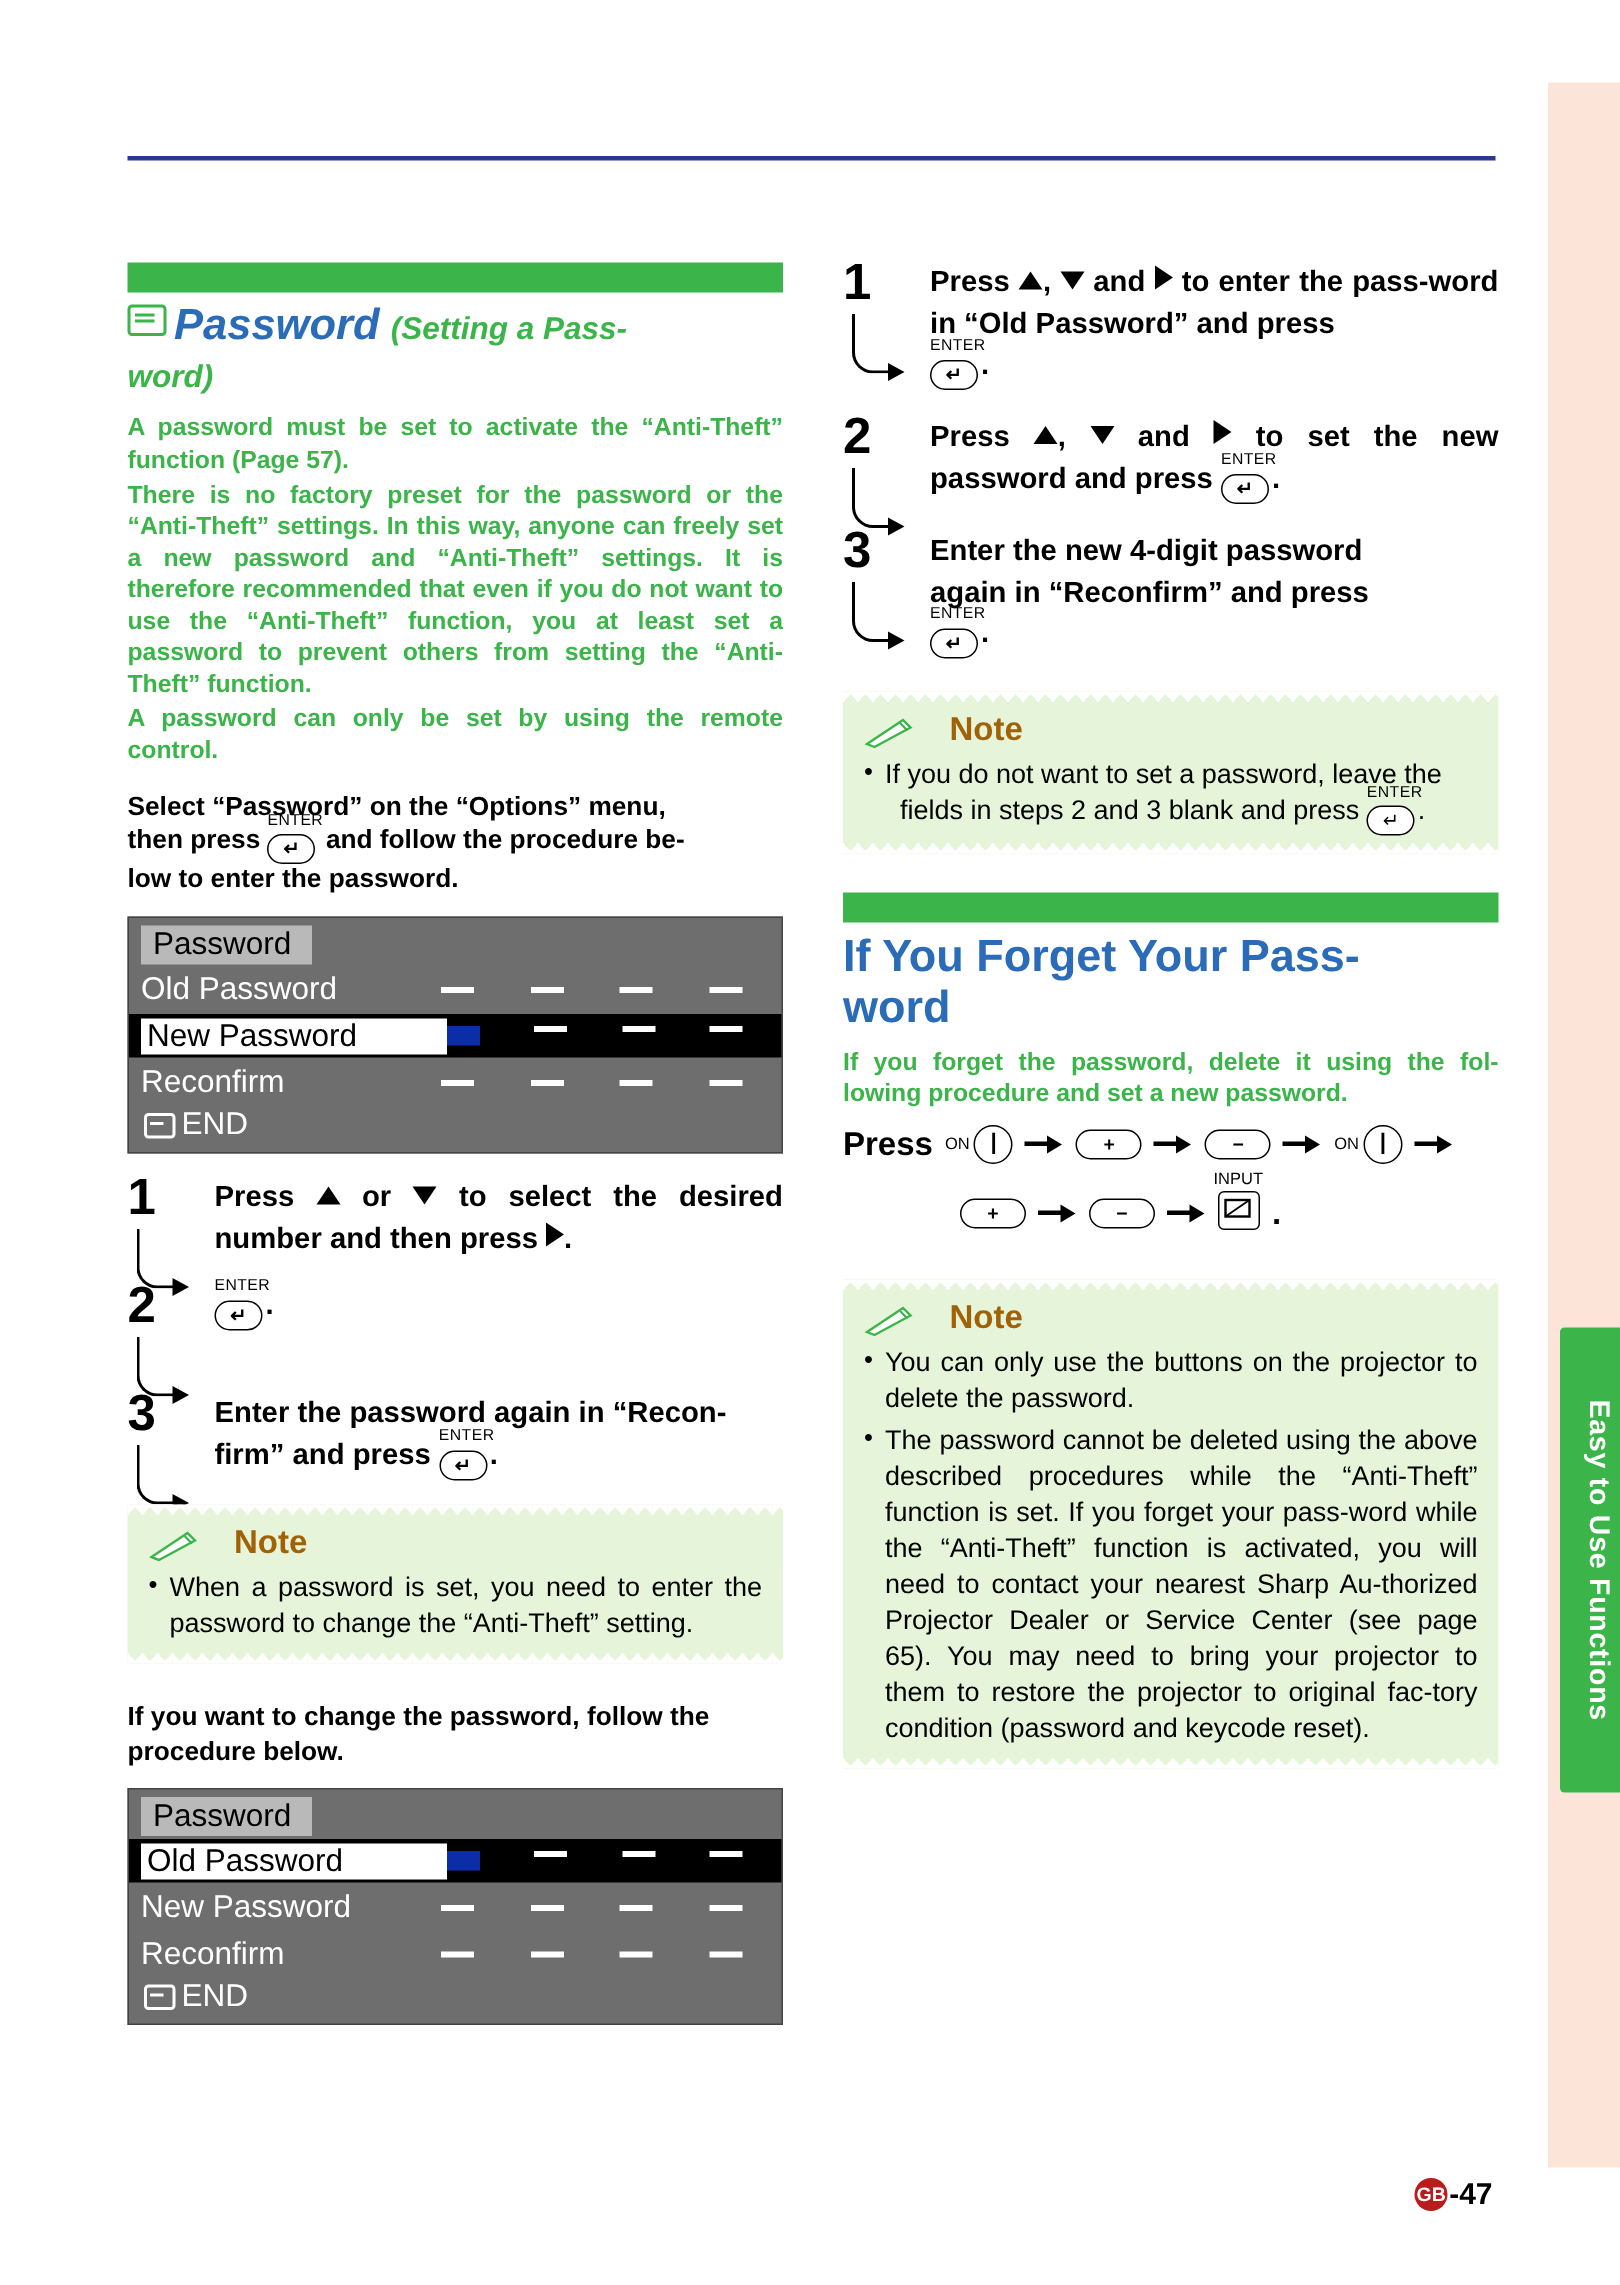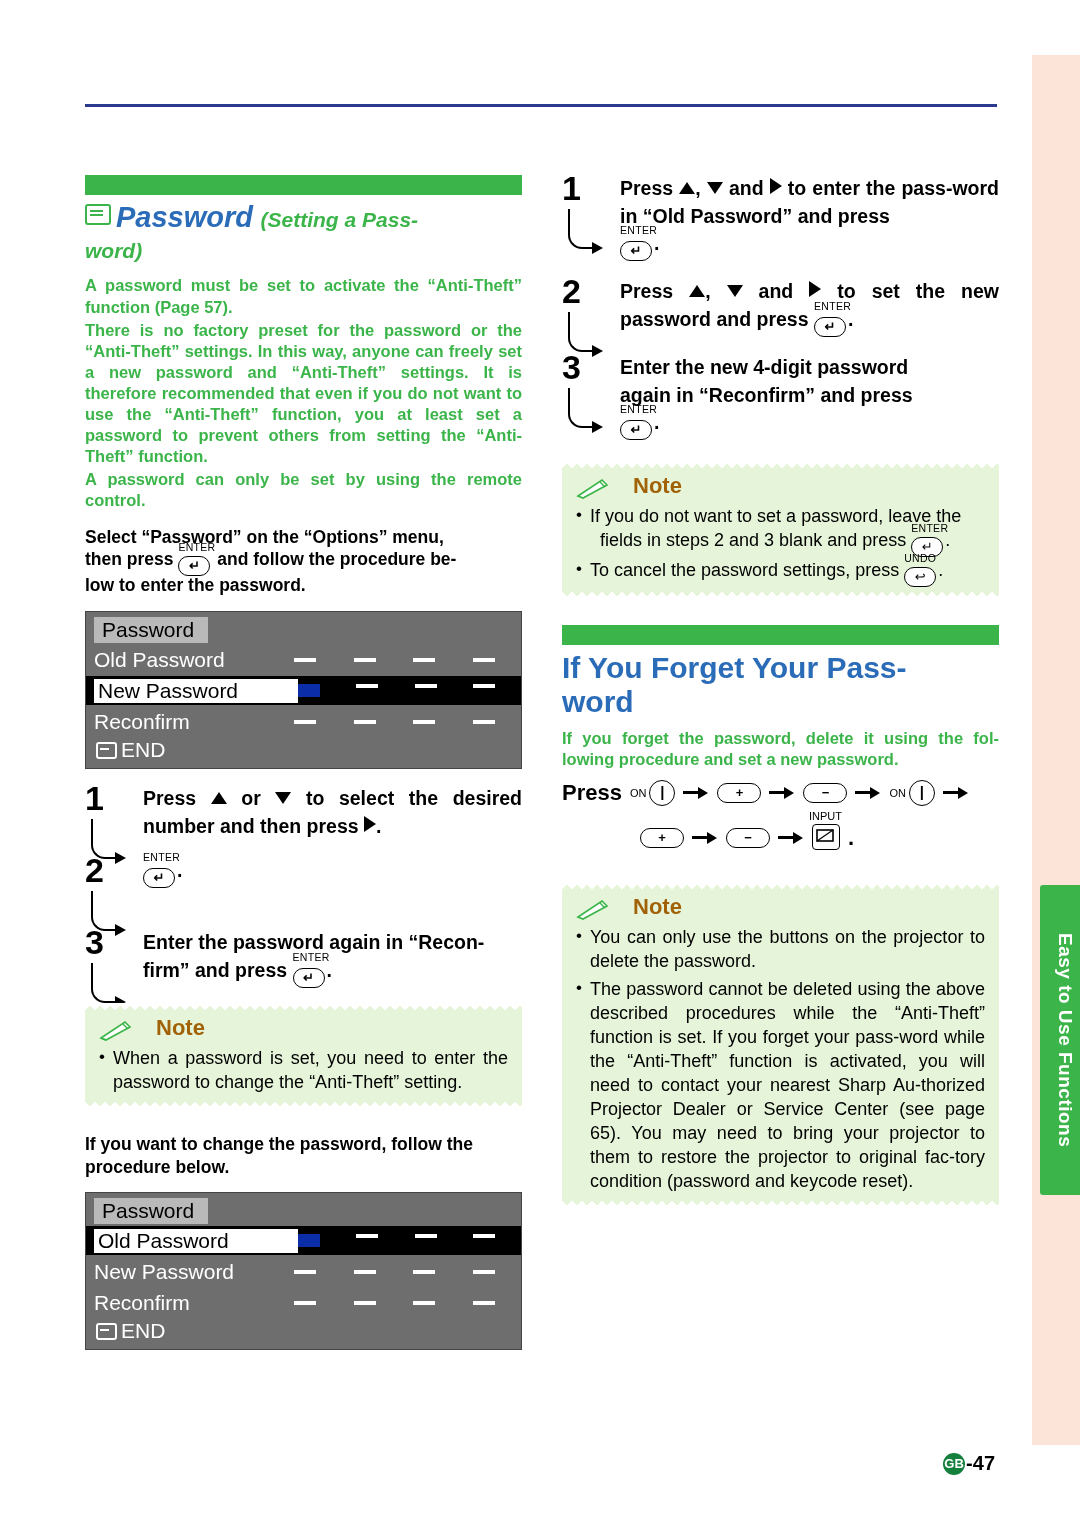--- a/index.html
+++ b/index.html
@@ -424,21 +424,21 @@
     position: absolute;
     right: 85px;
     bottom: 48px;
     font-size: 20px;
     font-weight: bold;
   }
   .gb {
     display: inline-block;
     width: 22px; height: 22px;
     border-radius: 50%;
-    background: #15803d;
+    background: #b91c1c;
     color: #fff;
     font-size: 13px;
     text-align: center;
     line-height: 22px;
     vertical-align: 2px;
     margin-right: 1px;
   }
 </style>
 </head>
 <body>
@@ -629,24 +629,20 @@
               <path d="M24 5 L29 10" stroke="#3bb54a" stroke-width="1.4"></path>
             </svg>
         </span>
         <span>Note</span>
       </div>
       <ul>
         <li>
           <span>If you do not want to set a password, leave the</span><br>
           <span style="display:inline-block;margin-left:10px">fields in steps 2 and 3 blank and press</span>
           <span class="enter-inline"><span class="lbl">ENTER</span><span class="btn-oval">↵</span></span>.
-        </li>
-        <li>
-          <span>To cancel the password settings, press</span>
-          <span class="enter-inline"><span class="lbl">UNDO</span><span class="btn-oval">↩</span></span>.
         </li>
       </ul>
     </div>
 
     <div class="green-bar" style="margin-top:26px"></div>
 
     <h2 class="head2">
       <span>If You Forget Your Pass-</span><br>
       <span>word</span>
     </h2>

